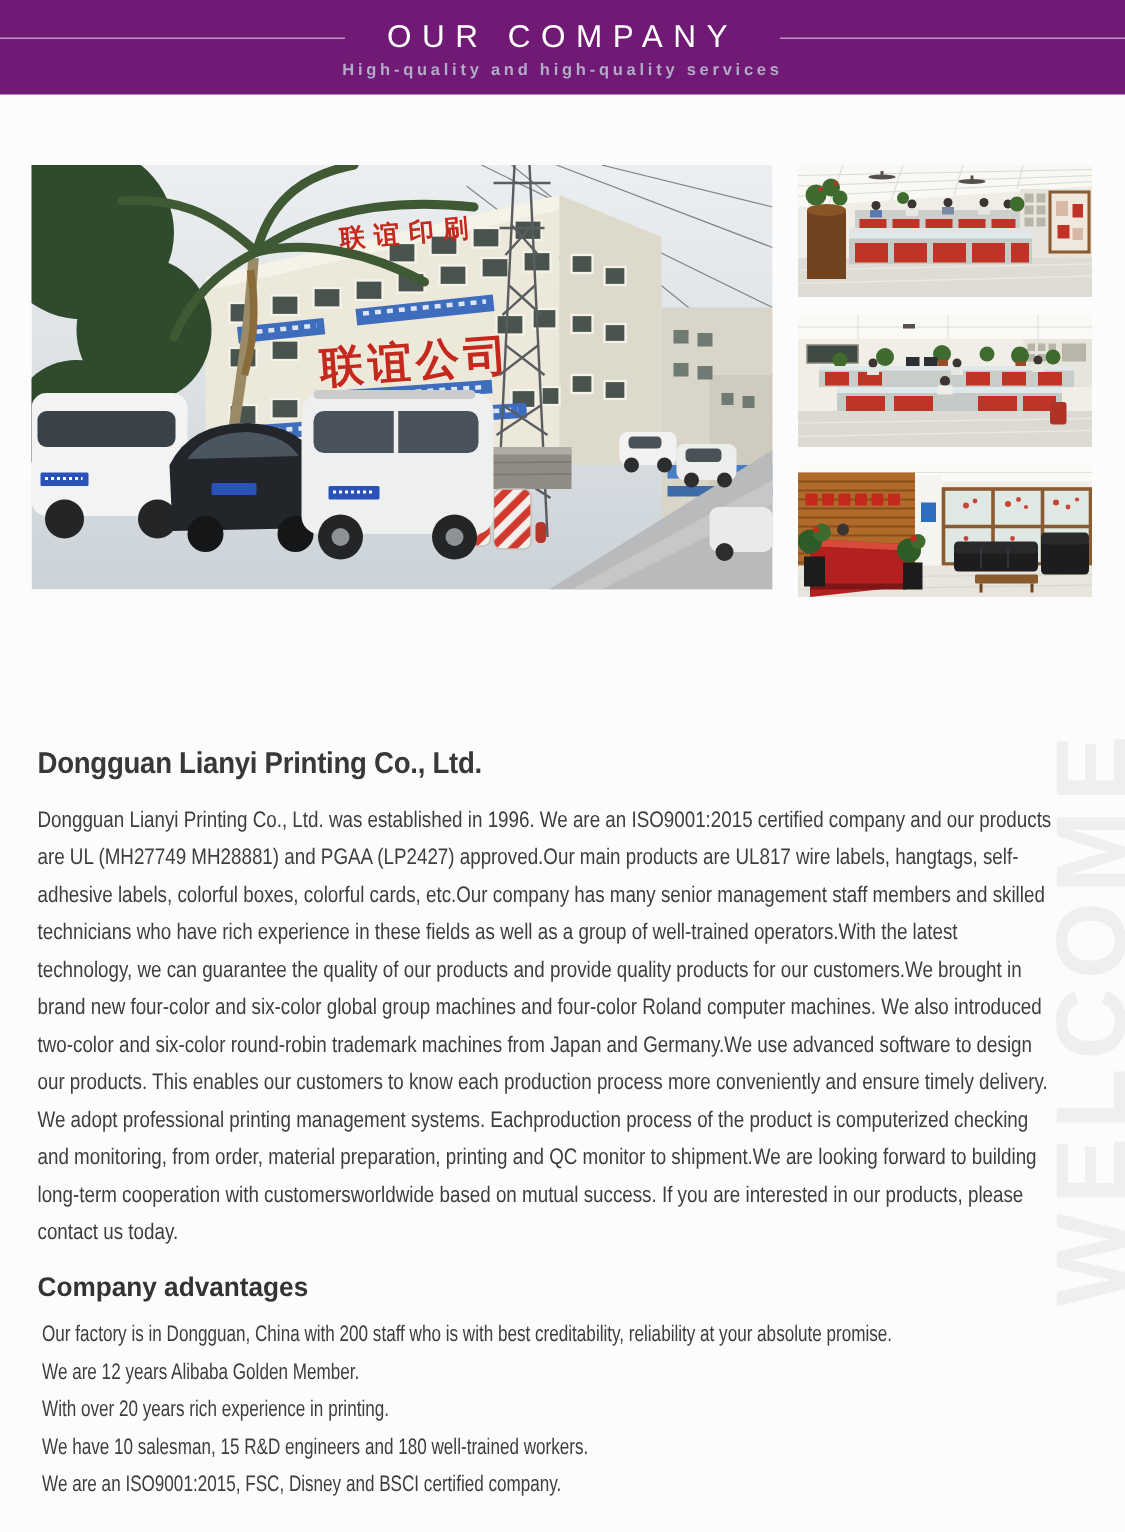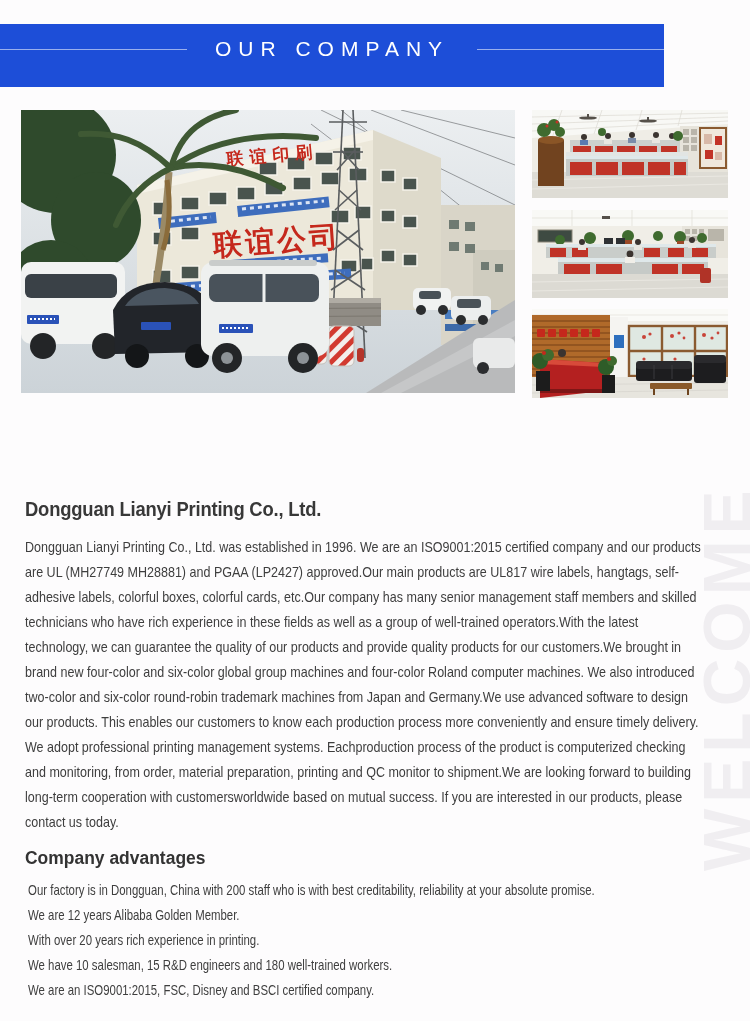--- a/index.html
+++ b/index.html
@@ -4,23 +4,22 @@
 <style>
   * { margin:0; padding:0; box-sizing:border-box; }
   html,body { background:#ffffff; }
   .page {
     position:relative; width:750px; height:1021px;
     background:#fdfcfd; overflow:hidden;
     font-family:"Liberation Sans", sans-serif;
   }
   
   .banner {
-    position:absolute; top:0; left:0; width:664px; height:63px;
-    background:#1d4ed8;
-    margin-top:24px;
+    position:absolute; top:0; left:0; width:750px; height:63px;
+    background:#701a75;
   }
   .title-row {
     position:absolute; top:13px; left:0; right:0;
     display:flex; align-items:center;
   }
   .rule { flex:1; height:1px; background:rgba(255,255,255,.55); }
   .banner-title {
     color:#ffffff; font-size:21px; font-weight:400;
     letter-spacing:7px; white-space:nowrap; margin:0 28px;
   }
@@ -73,20 +72,21 @@
 <body>
 
 <div class="page">
 
   <header class="banner">
     <div class="title-row">
       <span class="rule"></span>
       <h1 class="banner-title">OUR COMPANY</h1>
       <span class="rule"></span>
     </div>
+    <div class="banner-subtitle">High-quality and high-quality services</div>
   </header>
 
   <div class="watermark">WELCOME</div>
 
   <div class="photo main-photo">
     <svg viewBox="0 0 494 283" preserveAspectRatio="none" aria-hidden="true">
       <defs>
         <linearGradient id="sky" x1="0" y1="0" x2="0" y2="1">
           <stop offset="0" stop-color="#eceff1"></stop>
             <stop offset="1" stop-color="#ccd3d8"></stop>

